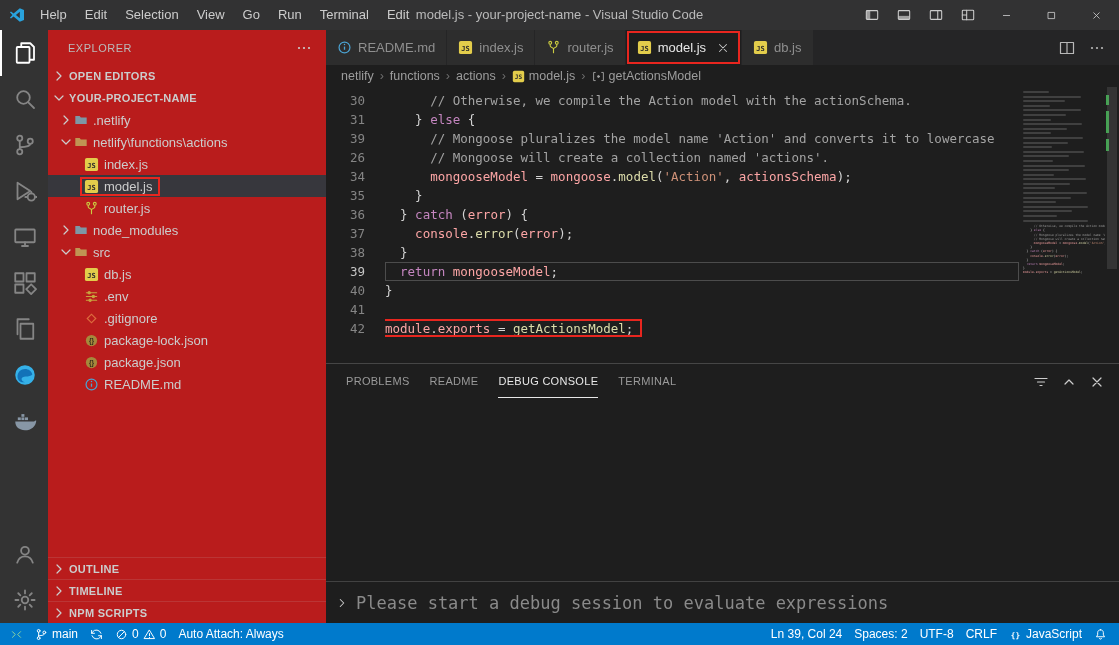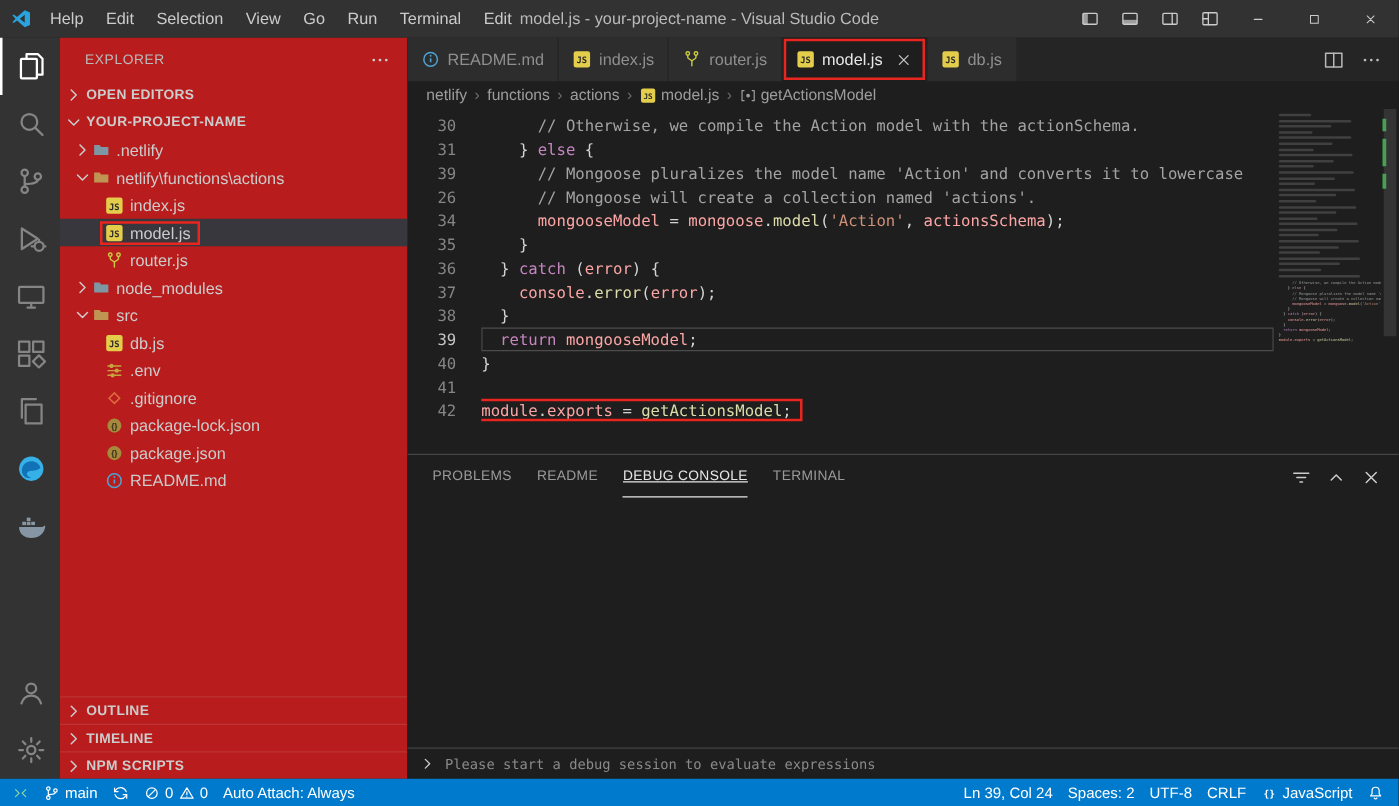--- a/index.html
+++ b/index.html
@@ -84,27 +84,27 @@
   .mm-line{font-size:3px;line-height:4.2px;white-space:pre;overflow:hidden;padding-left:4px;opacity:.9;}
   .sbar{width:14px;flex:none;position:relative;}
   .slider{position:absolute;left:2px;right:2px;top:0;height:182px;background:rgba(121,121,121,.25);}
   .tick{position:absolute;left:1px;width:3px;background:#3fa84f;}
 
   
   .panel{height:260px;flex:none;display:flex;flex-direction:column;border-top:1px solid #464646;background:#1e1e1e;}
   .paneltabs{height:35px;display:flex;align-items:center;padding-left:10px;flex:none;}
   .ptabs{display:flex;height:100%;align-items:center;}
   .ptab{margin:0 10px;font-size:11px;letter-spacing:.3px;color:#9a9a9a;line-height:31px;border-bottom:1px solid transparent;}
-  .ptab.active{color:#e7e7e7;border-bottom-color:#e7e7e7;text-decoration:underline;}
+  .ptab.active{color:#e7e7e7;border-bottom-color:#e7e7e7;}
   .panelactions{margin-left:auto;display:flex;align-items:center;gap:12px;padding-right:14px;color:#cccccc;}
   .filterinput{width:182px;height:24px;background:#3c3c3c;border:1px solid #3c3c3c;color:#cccccc;font-size:12px;padding:0 8px;outline:none;font-family:"Liberation Sans",sans-serif;}
   .filterinput::placeholder{color:#9a9a9a;}
   .pic{width:16px;height:16px;}
   .panelcontent{flex:1;}
-  .promptrow{height:25px;border-top:1px solid #424242;display:flex;align-items:center;padding-left:9px;font-family:"DejaVu Sans Mono","Liberation Mono",monospace;font-size:11px;flex:none;}
+  .promptrow{height:42px;border-top:1px solid #424242;display:flex;align-items:center;padding-left:9px;font-family:"DejaVu Sans Mono","Liberation Mono",monospace;font-size:17px;flex:none;}
   .promptchev{width:14px;height:14px;color:#c8c8c8;margin-right:7px;}
   .promptmsg{color:#8a8a8a;white-space:nowrap;}
 
   
   .statusbar{height:22px;background:var(--blue);display:flex;justify-content:space-between;color:#ffffff;font-size:12px;flex:none;}
   .sb-left,.sb-right{display:flex;align-items:flex-start;height:100%;}
   .seg{display:flex;align-items:center;gap:4px;padding:0 6px;height:100%;white-space:nowrap;}
   .seg .ic{width:13px;height:13px;}
   .seg[data-name="status-remote-indicator"]{color:#8fd6a0;padding-left:10px;}
   .sb-right .seg:last-child{padding-right:12px;}

